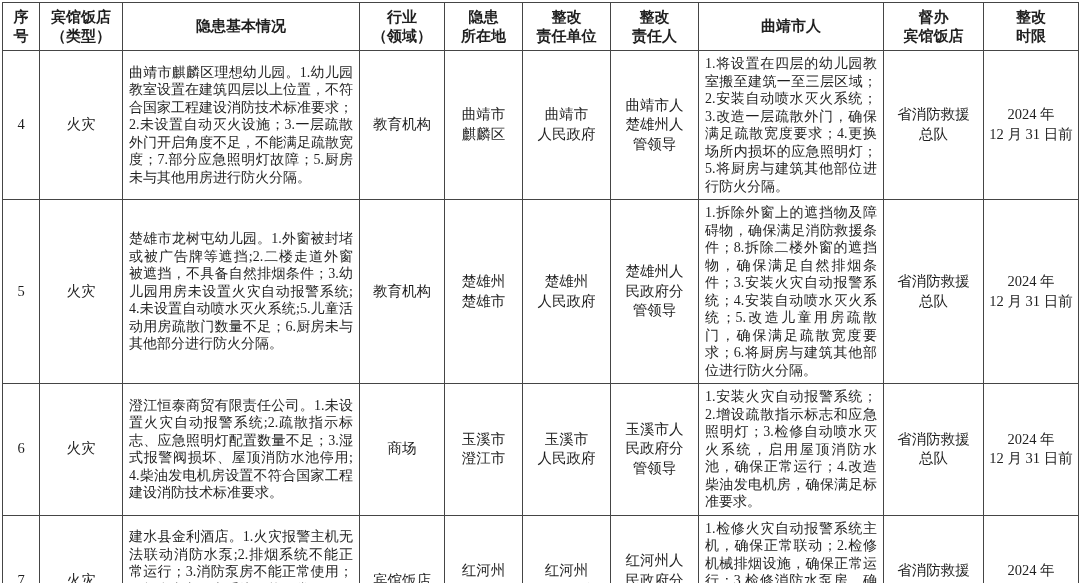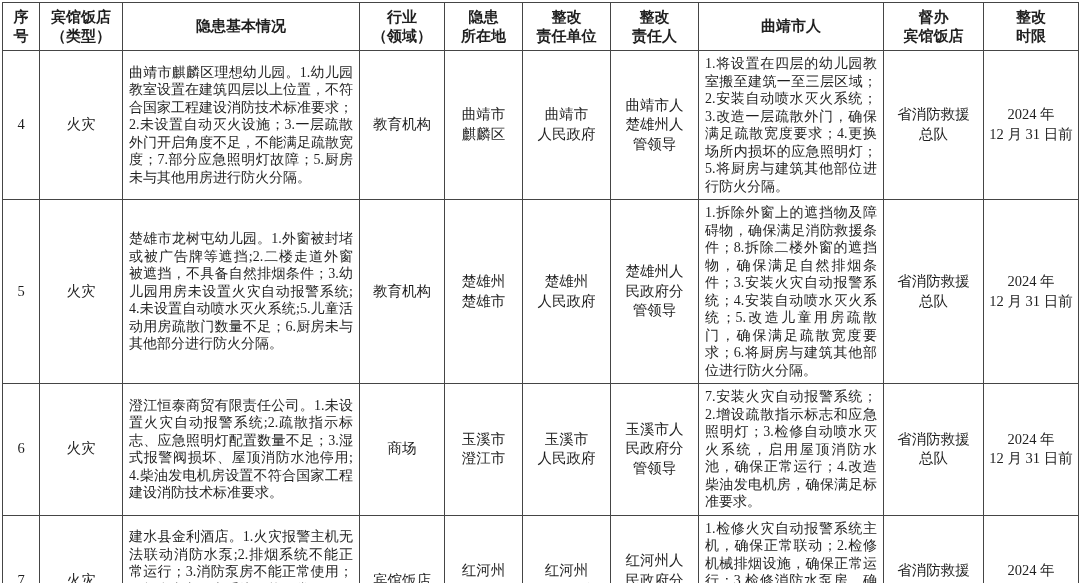--- a/index.html
+++ b/index.html
@@ -127,21 +127,21 @@
         <td class="c">火灾</td>
         <td class="p">澄江恒泰商贸有限责任公司。1.未设置火灾自动报警系统;2.疏散指示标志、应急照明灯配置数量不足；3.湿式报警阀损坏、屋顶消防水池停用;4.柴油发电机房设置不符合国家工程建设消防技术标准要求。</td>
         <td class="c">商场</td>
         <td class="c">玉溪市
 澄江市</td>
         <td class="c">玉溪市
 人民政府</td>
         <td class="c">玉溪市人
 民政府分
 管领导</td>
-        <td class="p">7.安装火灾自动报警系统；2.增设疏散指示标志和应急照明灯；3.检修自动喷水灭火系统，启用屋顶消防水池，确保正常运行；4.改造柴油发电机房，确保满足标准要求。</td>
+        <td class="p">1.安装火灾自动报警系统；2.增设疏散指示标志和应急照明灯；3.检修自动喷水灭火系统，启用屋顶消防水池，确保正常运行；4.改造柴油发电机房，确保满足标准要求。</td>
         <td class="c">省消防救援
 总队</td>
         <td class="c">2024 年
 12 月 31 日前</td>
       </tr>
       <tr class="r3">
         <td class="c">7</td>
         <td class="c">火灾</td>
         <td class="p">建水县金利酒店。1.火灾报警主机无法联动消防水泵;2.排烟系统不能正常运行；3.消防泵房不能正常使用；4.自动喷水灭火系统不能正常使用；5.KTV未按国家工程建设消防技术标准要求设置应急广播系统。</td>
         <td class="c">宾馆饭店</td>

